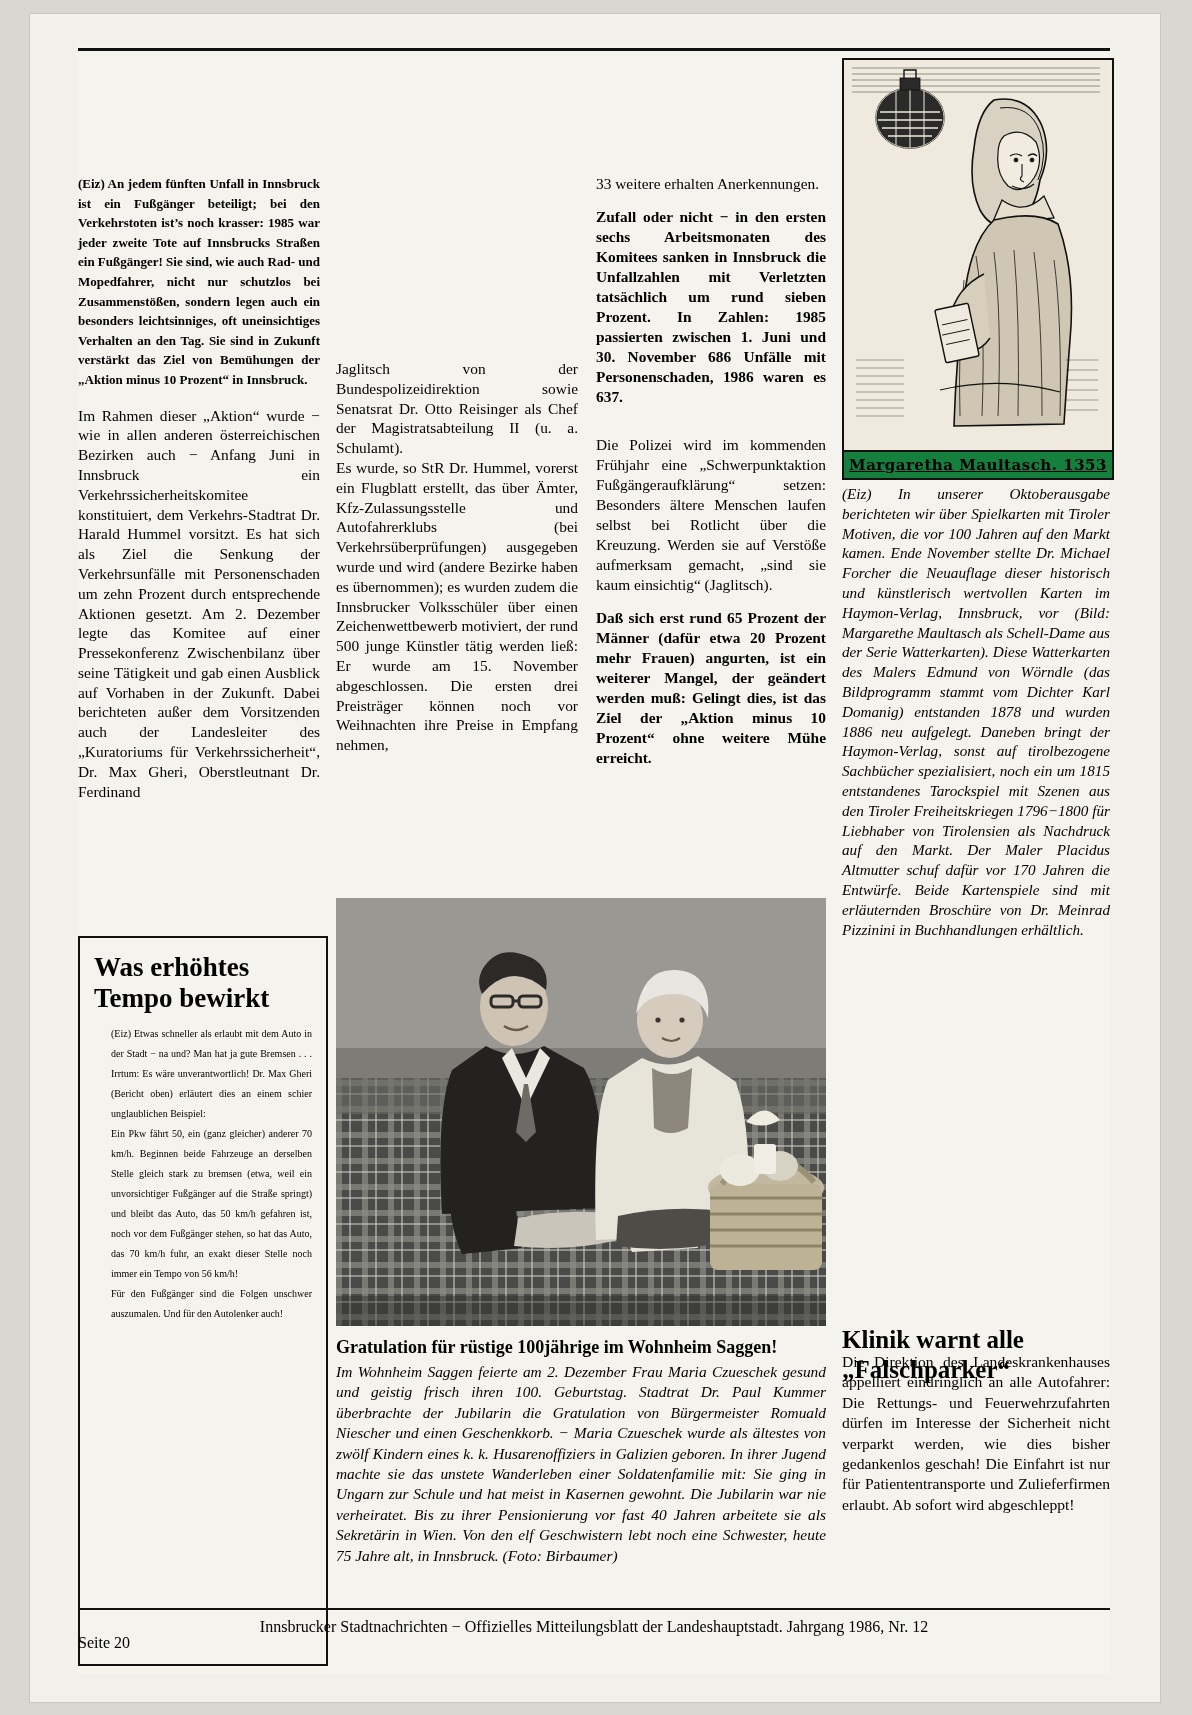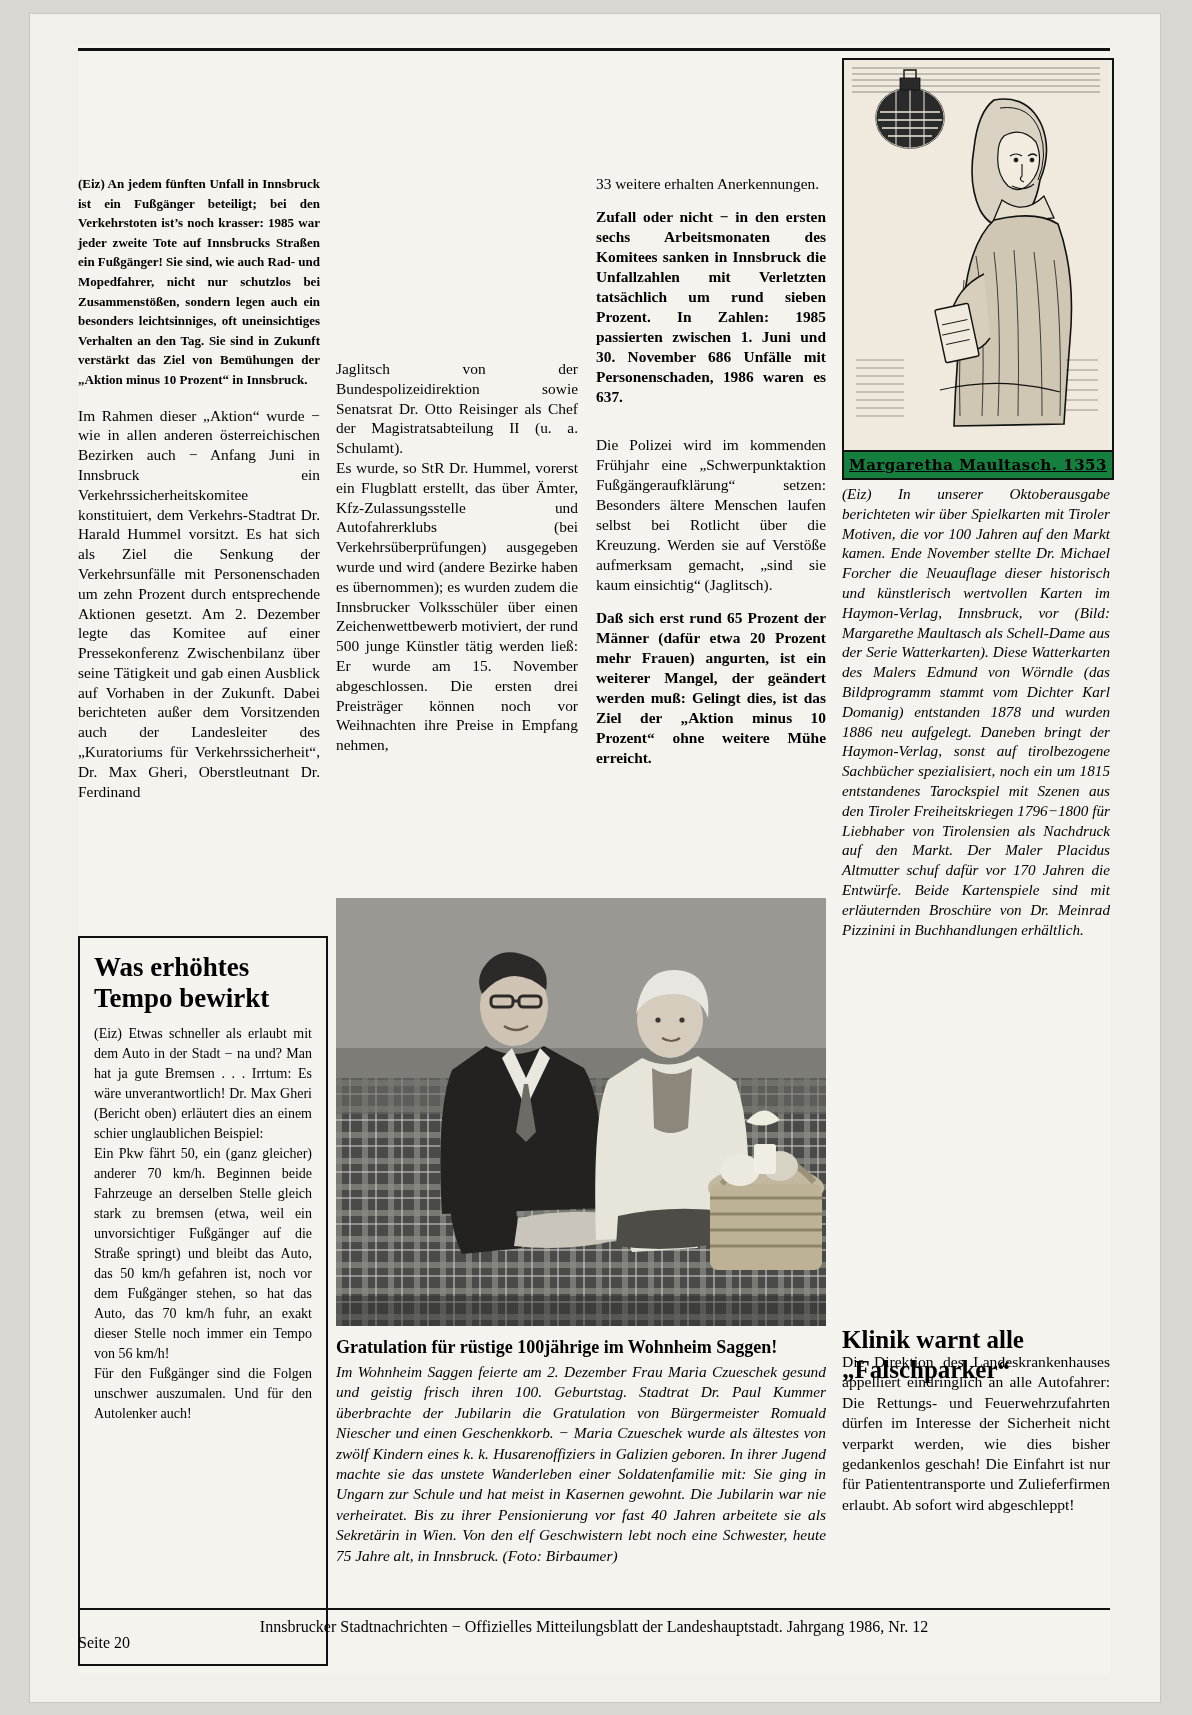--- a/index.html
+++ b/index.html
@@ -66,21 +66,21 @@
   }
   
   .boxA{
     position:absolute;left:48px;top:886px;width:246px;height:726px;
     border:2px solid #111;background:#f5f3ee;margin-top:36px;
   }
   .boxA h2{
     margin:0;padding:14px 14px 4px 14px;
     font-size:27px;line-height:31px;font-weight:bold;
   }
-  .boxA .body{padding:6px 14px 10px 14px;font-size:14px;line-height:20px;}
+  .boxA .body{padding:6px 14px 10px 31px;font-size:10px;line-height:20px;}
   
   .photo{
     position:absolute;left:306px;top:884px;width:490px;height:428px;
     background:#6f6f6b;overflow:hidden;
   }
   .photo-cap-title{
     position:absolute;left:306px;top:1322px;width:490px;
     font-weight:bold;font-size:18px;line-height:22px;
   }
   .photo-cap{

